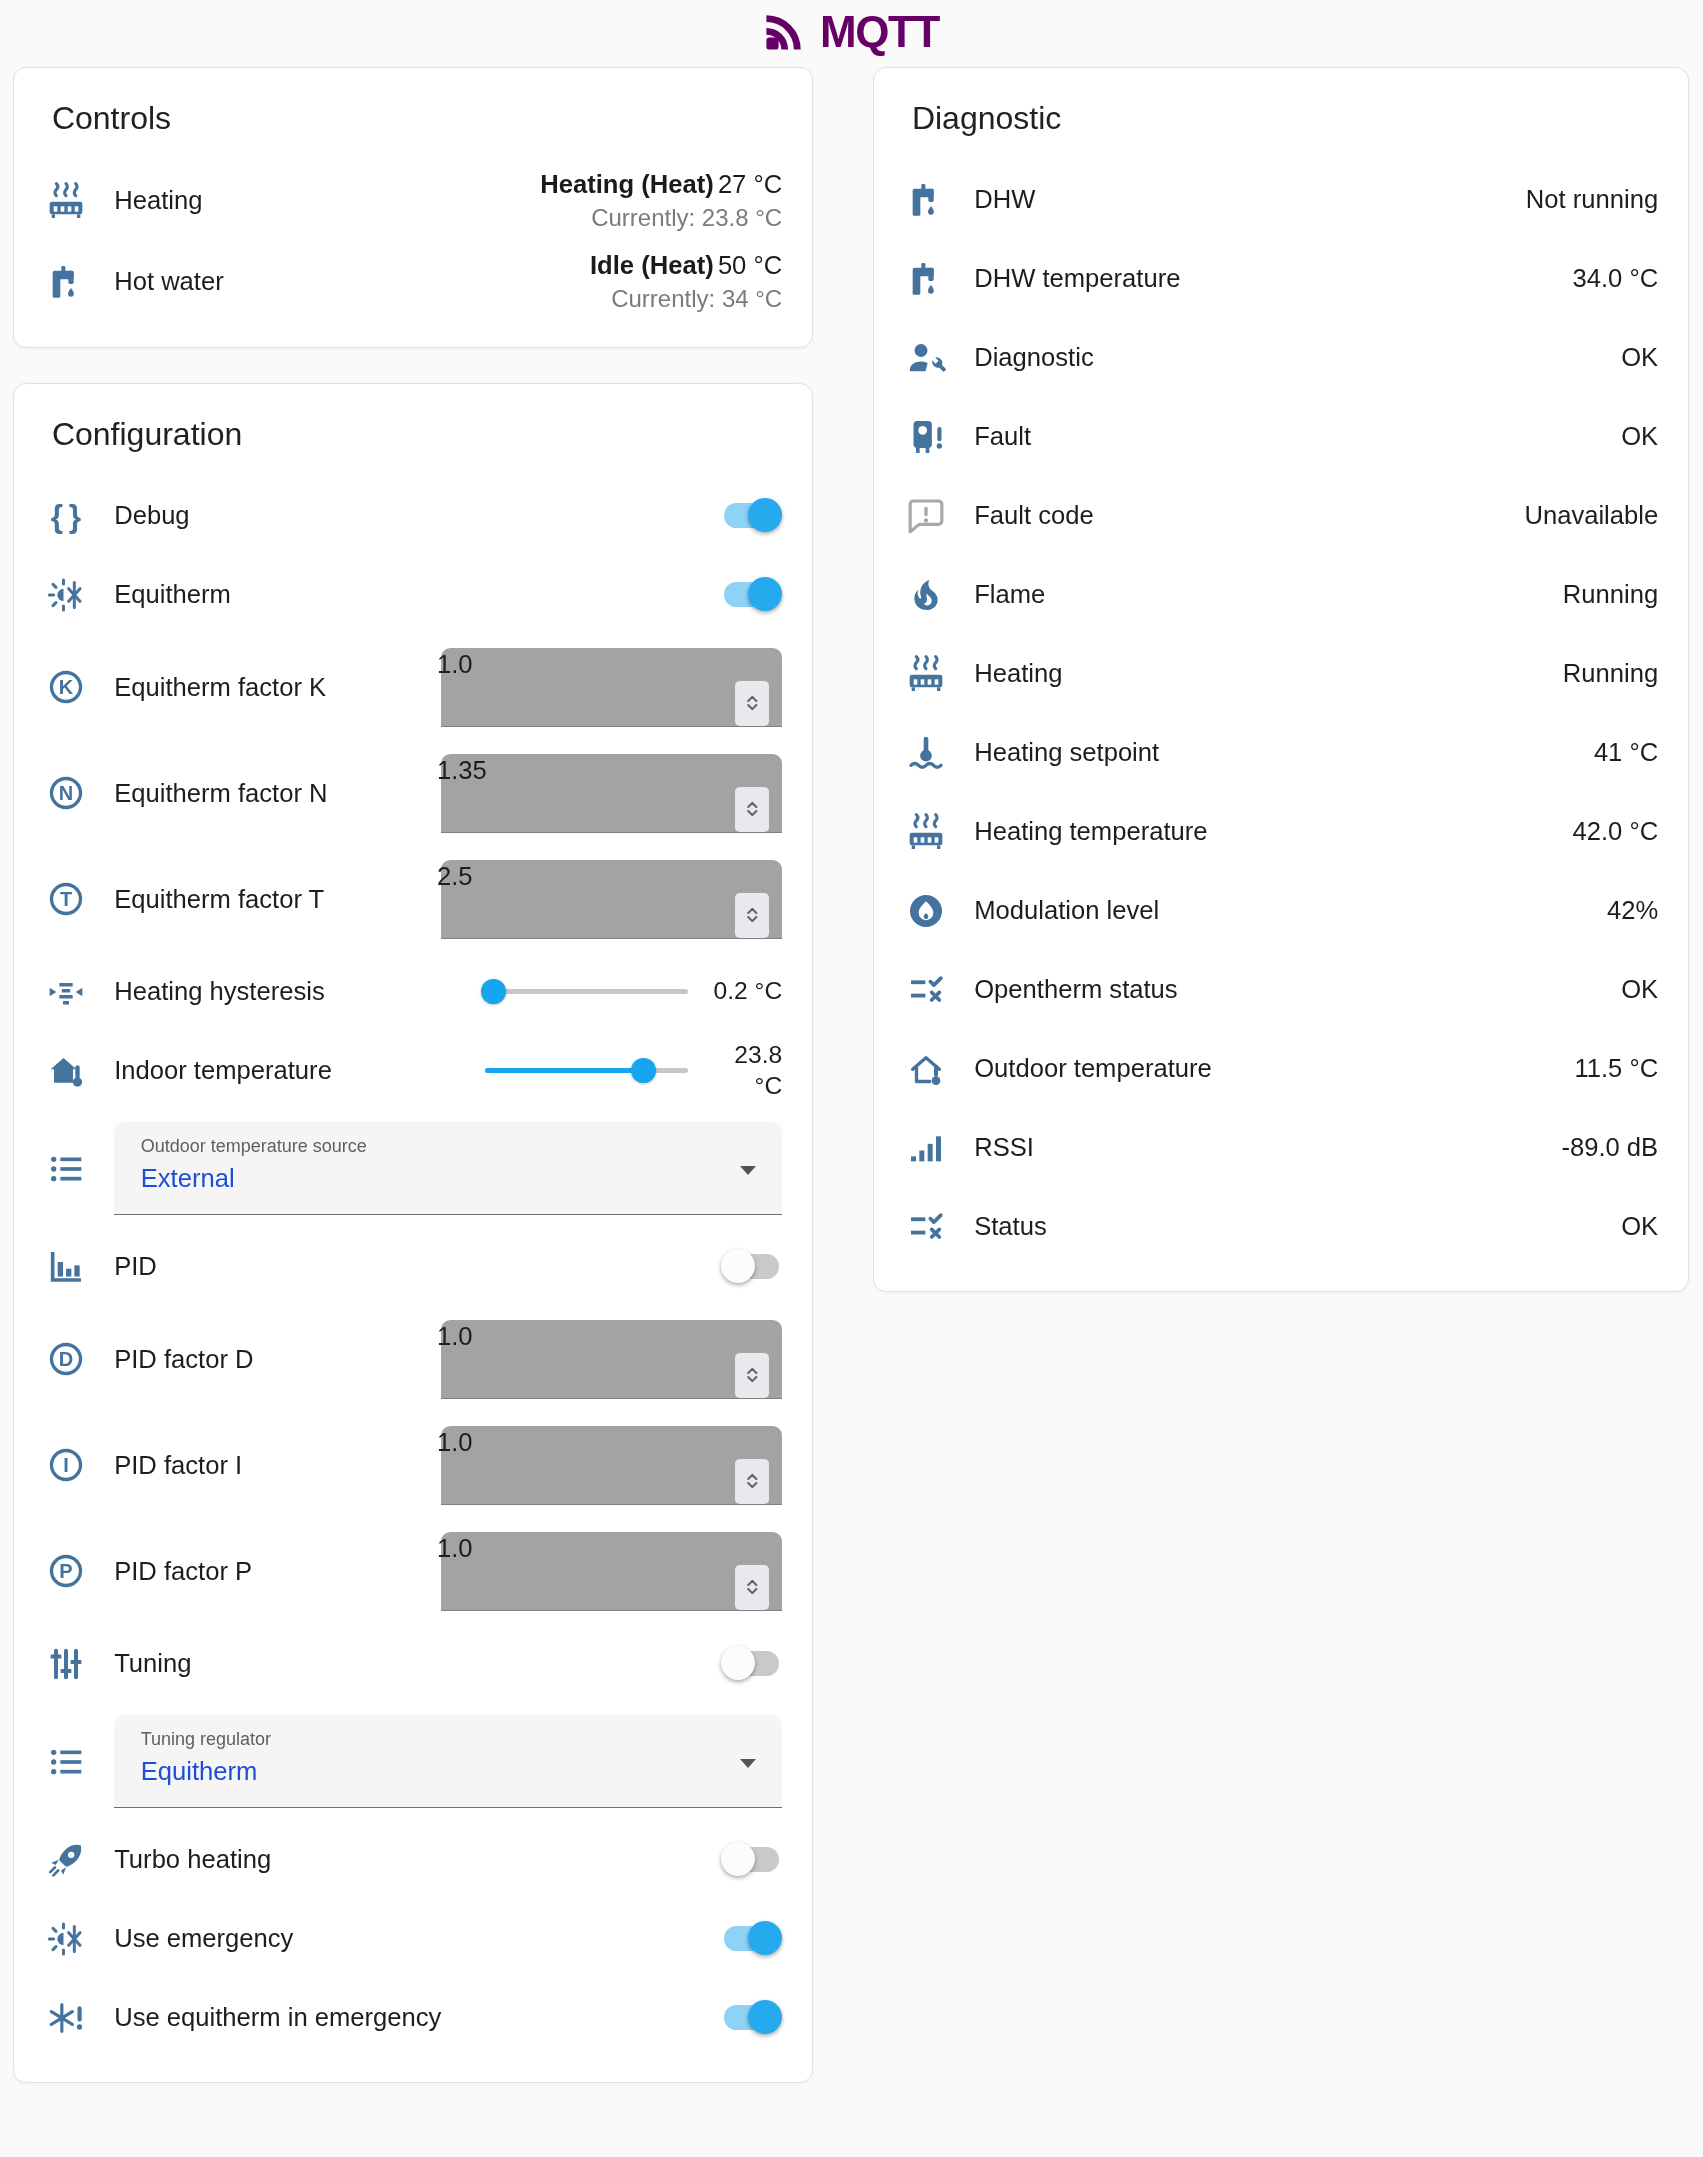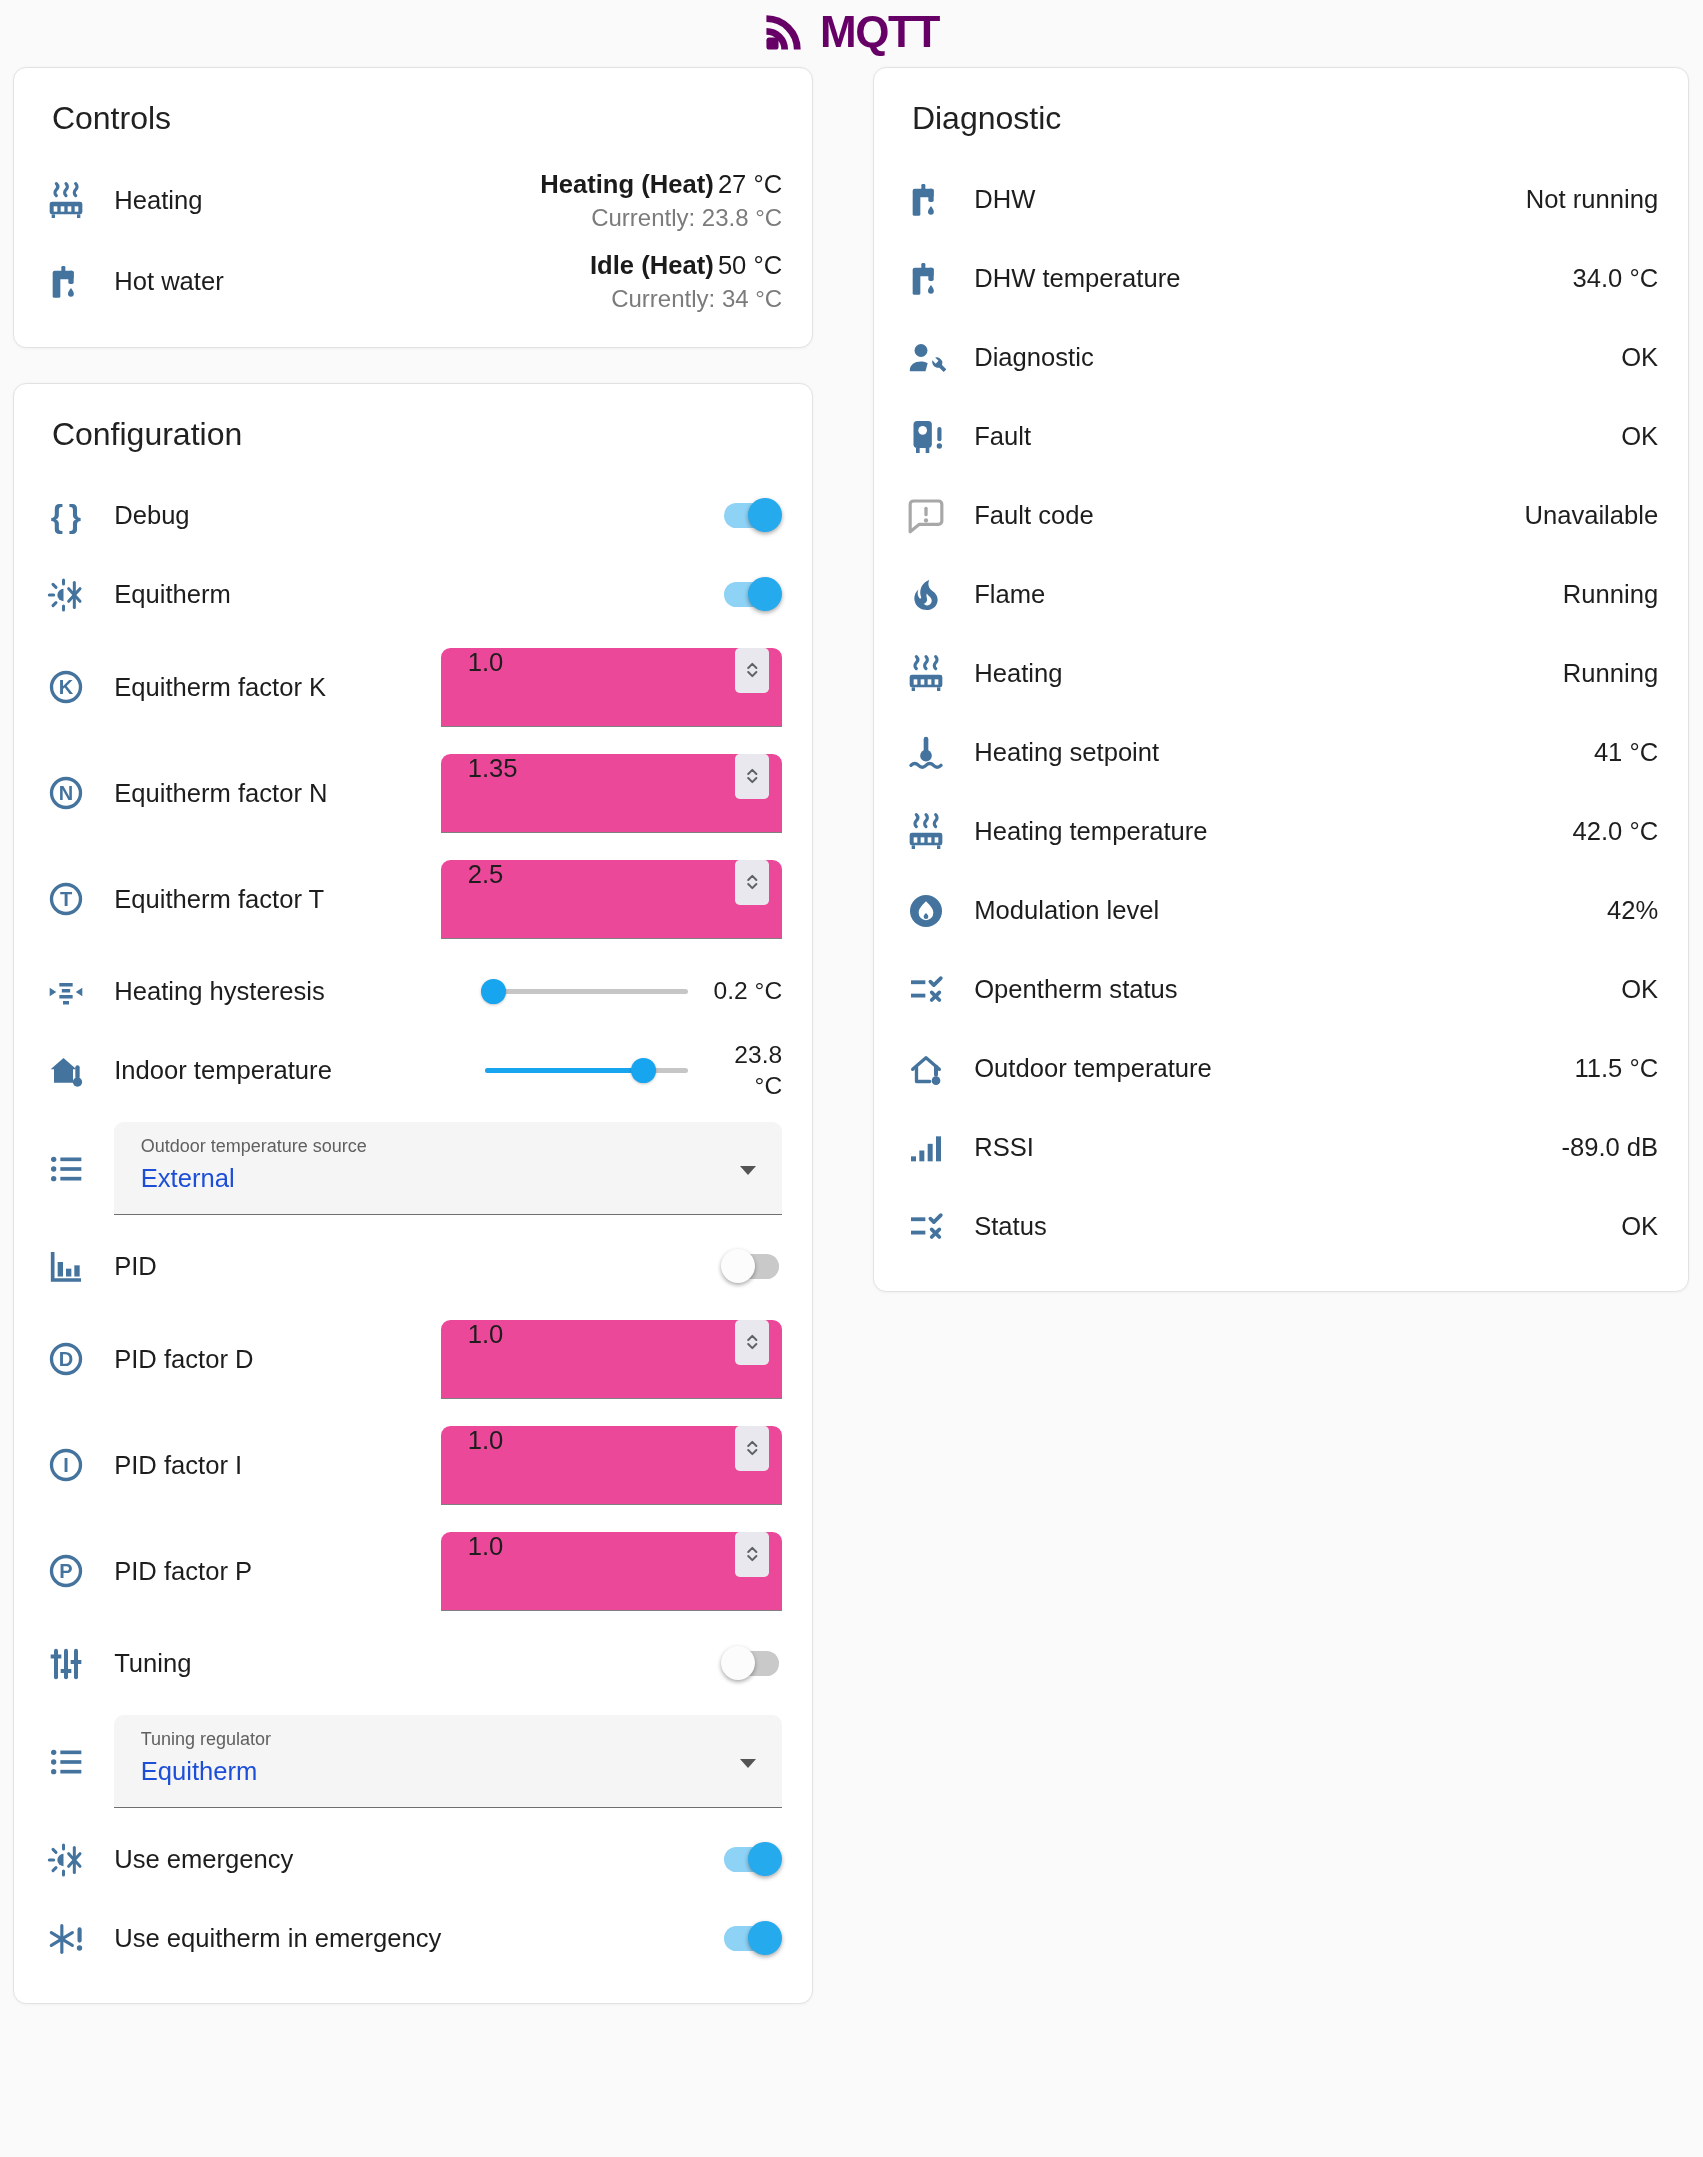--- a/index.html
+++ b/index.html
@@ -33,21 +33,21 @@
   .toggle.on .track{background:#8ed2f5;}
   .toggle.on .knob{left:26.5px;background:#25aaed;}
   
   .slider-wrap{margin-left:auto;display:flex;align-items:center;gap:15px;}
   .slider{position:relative;width:203px;height:26.5px;cursor:pointer;}
   .slider .track{position:absolute;top:11px;left:0;right:0;height:4.7px;border-radius:2.8px;background:#c6c6c6;}
   .slider .fill{position:absolute;top:11px;left:0;height:4.7px;border-radius:2.8px;background:#18a5ef;width:var(--p,50%);}
   .slider .thumb{position:absolute;top:0.9px;left:calc(var(--p,50%) - 12.3px);width:24.6px;height:24.6px;border-radius:50%;background:#18a5ef;box-shadow:0 0.9px 2.8px rgba(0,0,0,.25);}
   .slider-value{width:79px;text-align:right;font-size:24.6px;color:#1d1d1d;line-height:1.25;}
   
-  .numfield{margin-left:auto;width:341px;height:79px;background:#ec4899;border-radius:9.5px 9.5px 0 0;border-bottom:0.9px solid #808080;display:flex;align-items:flex-start;padding:0 13.2px 0 26.5px;box-sizing:border-box;}
+  .numfield{margin-left:auto;width:341px;height:79px;background:#a3a3a3;border-radius:9.5px 9.5px 0 0;border-bottom:0.9px solid #808080;display:flex;align-items:flex-end;padding:0 13.2px 0 26.5px;box-sizing:border-box;flex-direction:column;}
   .numfield input{flex:1;background:transparent;border:0;outline:none;font-family:inherit;font-size:25.6px;color:#1d1d1d;padding:0;min-width:0;}
   .stepper{width:34px;height:45px;background:#e8e8ee;border-radius:4.7px;display:flex;align-items:center;justify-content:center;cursor:pointer;flex:none;}
   .stepper svg{width:24.6px;height:32px;stroke:#5f6368;fill:none;stroke-width:2;stroke-linecap:round;stroke-linejoin:round;}
   
   .selfield{margin-left:0;flex:1;height:93px;background:#f5f5f5;border-radius:9.5px 9.5px 0 0;border-bottom:0.9px solid #6f6f6f;position:relative;padding:14px 57px 0 26.5px;box-sizing:border-box;cursor:pointer;}
   .sel-label{display:block;font-size:18px;color:#606060;}
   .sel-value{display:block;font-size:25.6px;color:#1d4ed8;margin-top:6.6px;}
   .caret{position:absolute;right:26.5px;top:44px;width:0;height:0;border-left:8.5px solid transparent;border-right:8.5px solid transparent;border-top:9.5px solid #545454;}
   
   .dval{margin-left:auto;font-size:25.6px;color:#1e1e1e;text-align:right;}
@@ -469,20 +469,30 @@
           <svg class="icn" viewBox="0 0 42 42" width="40" height="40">
               <use href="#i-list-bulleted"></use>
             </svg>
           <span class="selfield">
             <span class="sel-label">Tuning regulator</span>
             <span class="sel-value">Equitherm</span>
             <span class="caret"></span>
           </span>
         </div>
 
+        <div class="row crow">
+          <svg class="icn" viewBox="0 0 42 42" width="40" height="40">
+              <use href="#i-rocket"></use>
+            </svg>
+          <span class="rlabel">Turbo heating</span>
+          <span class="toggle off">
+              <span class="track"></span>
+              <span class="knob"></span>
+            </span>
+        </div>
 
         <div class="row crow">
           <svg class="icn" viewBox="0 0 42 42" width="40" height="40">
               <use href="#i-sun-snowflake"></use>
             </svg>
           <span class="rlabel">Use emergency</span>
           <span class="toggle on">
               <span class="track"></span>
               <span class="knob"></span>
             </span>

